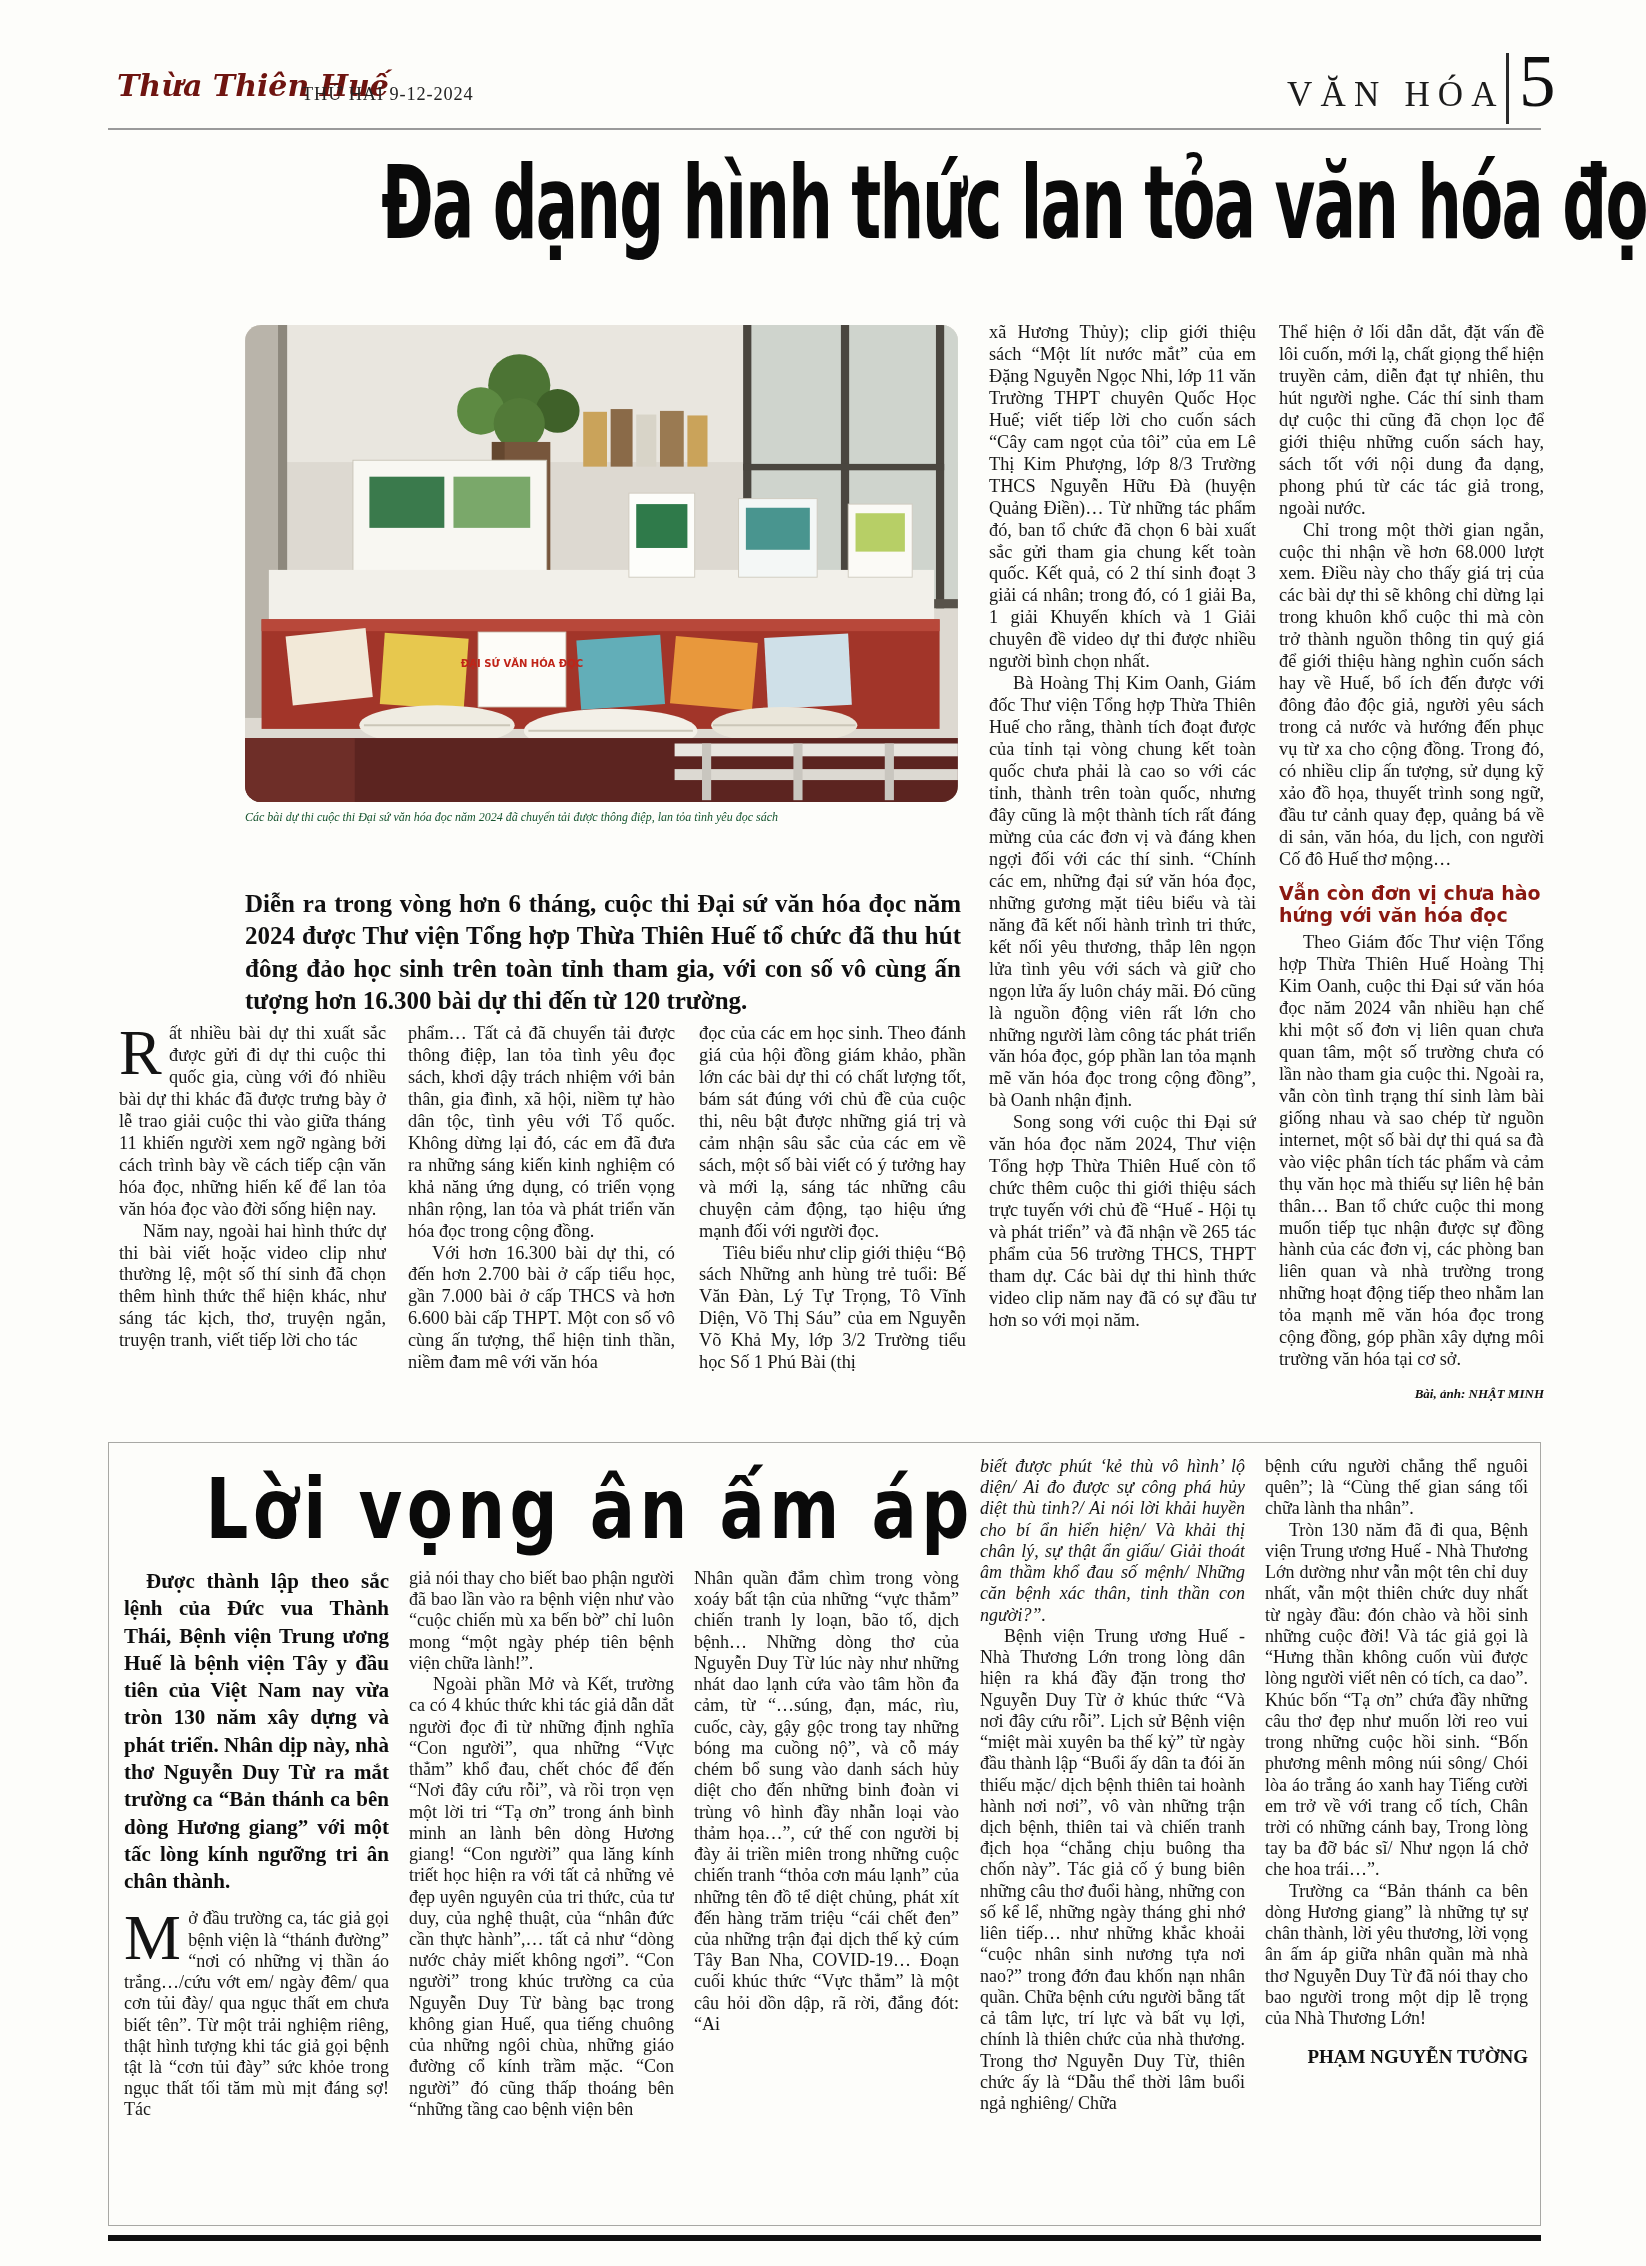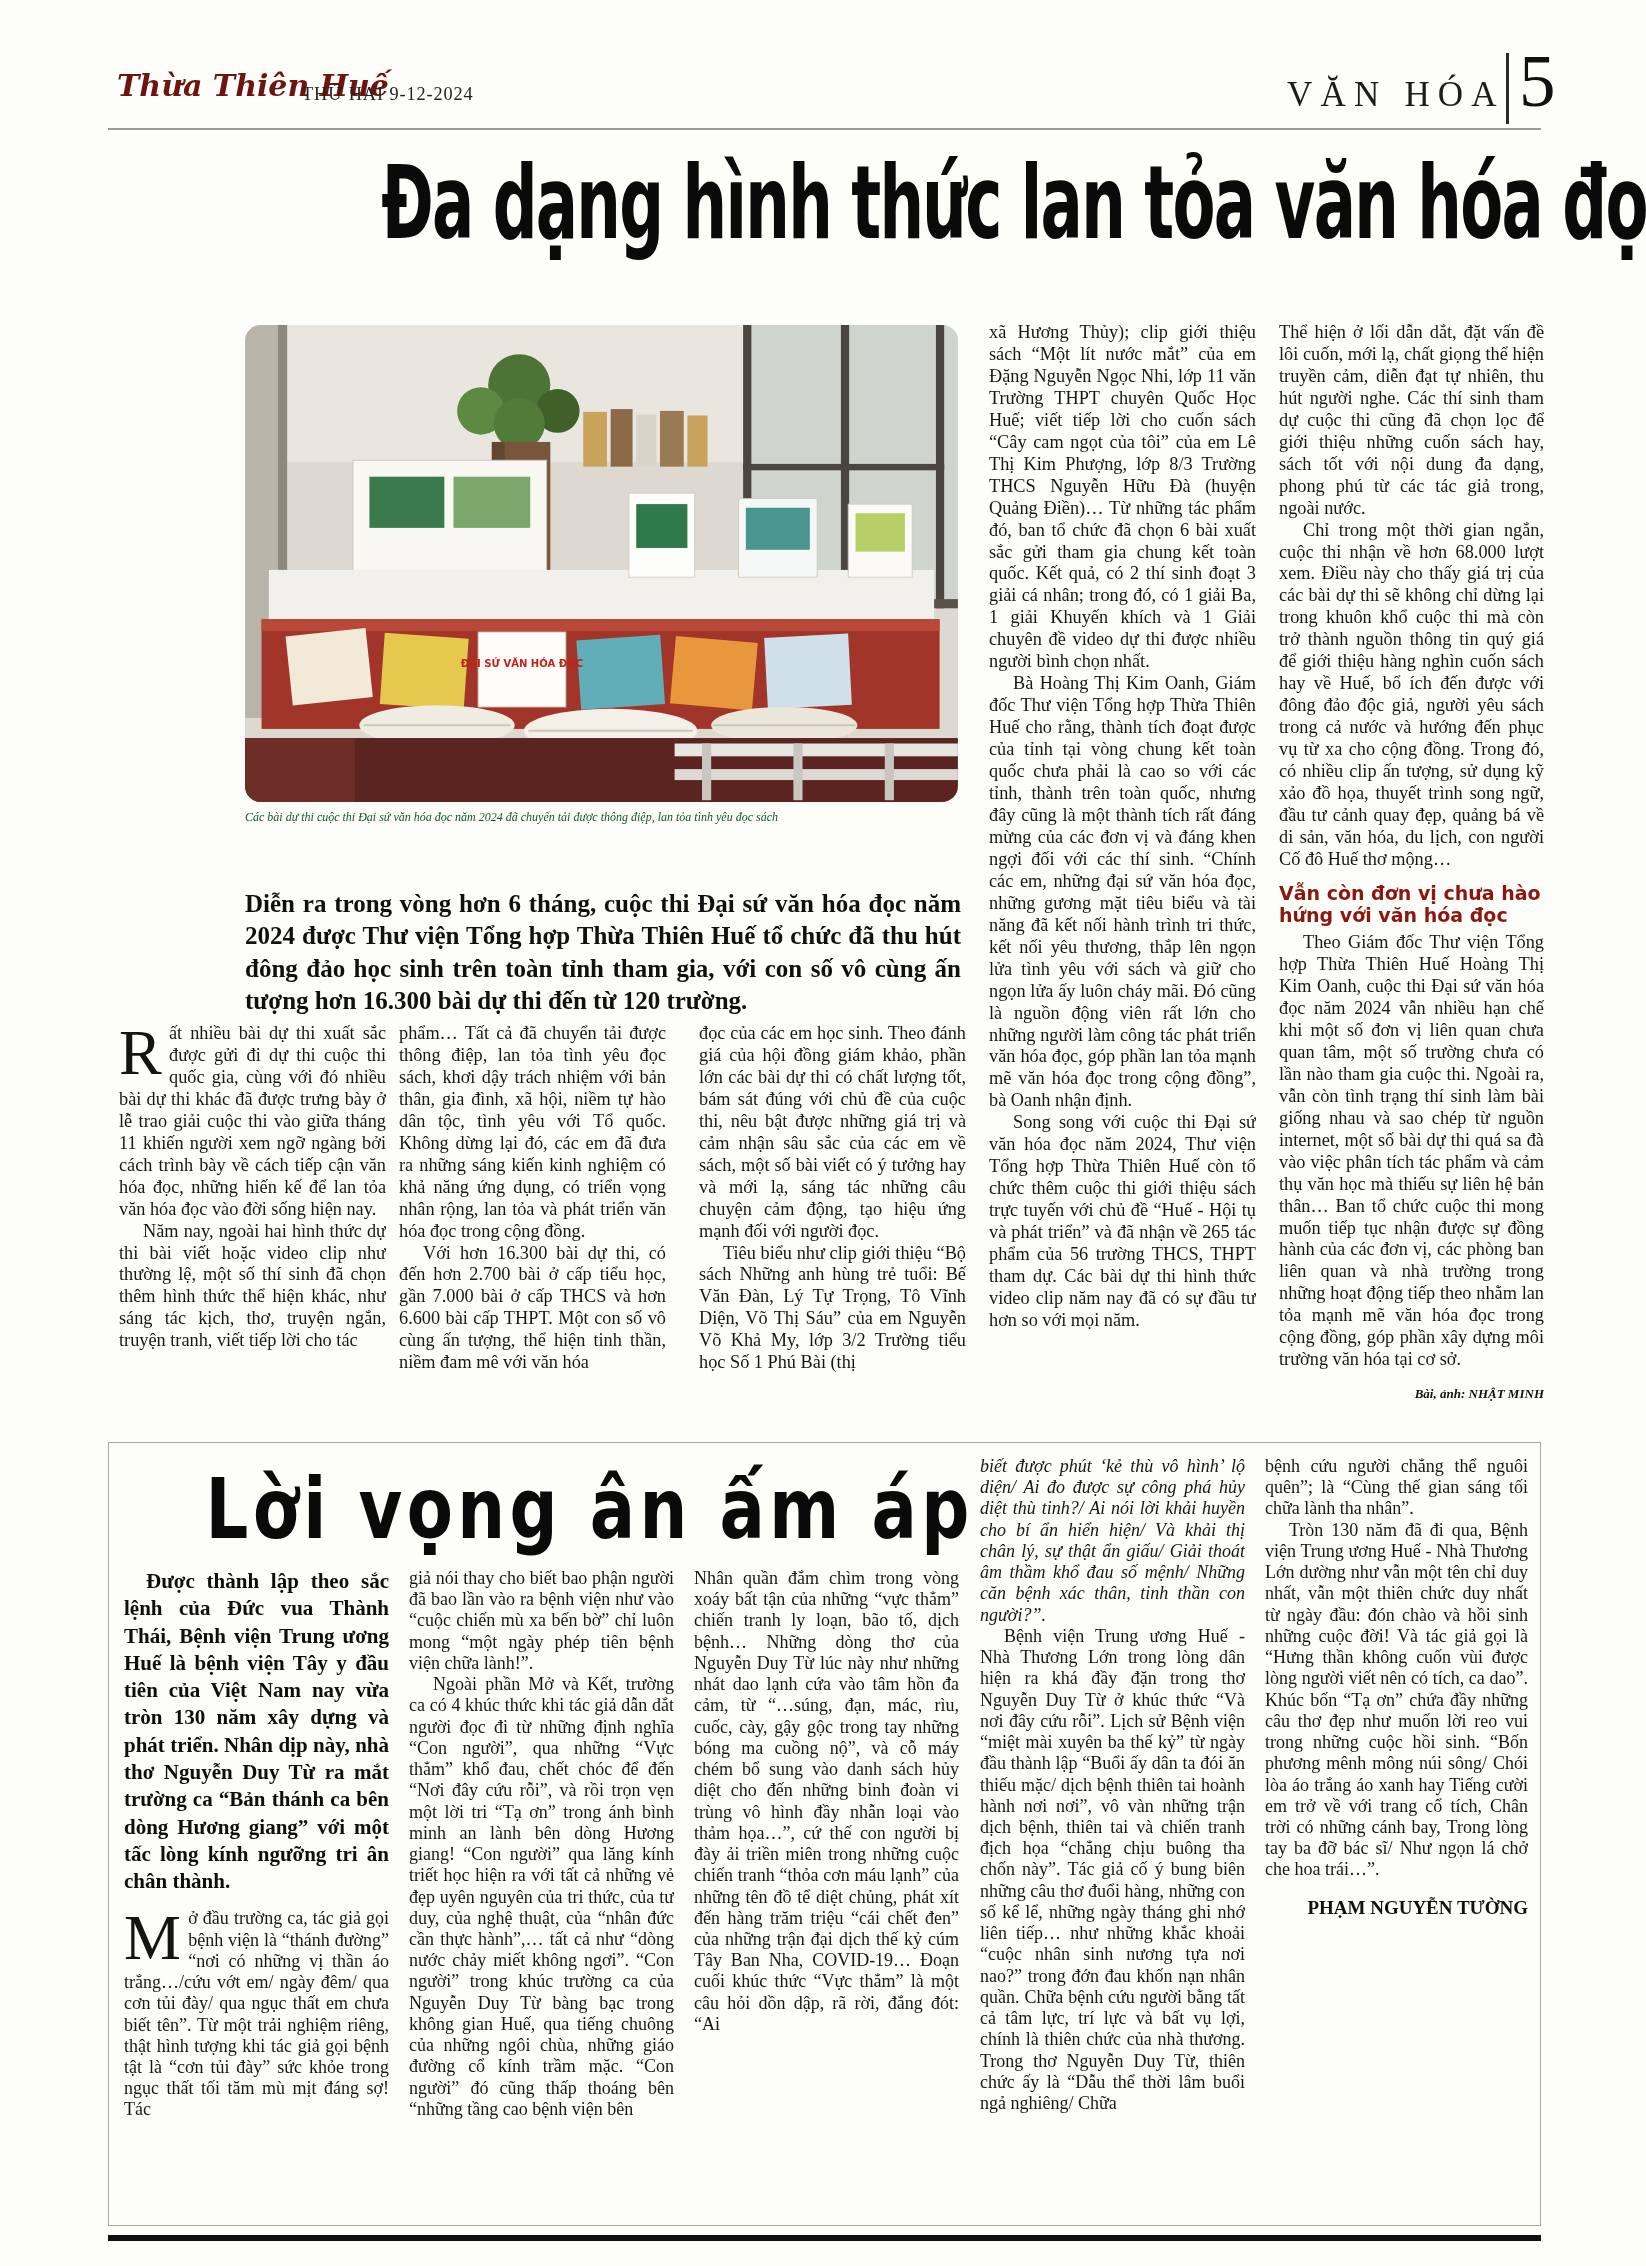--- a/index.html
+++ b/index.html
@@ -49,21 +49,21 @@
   .lead {
     left:245px; top:888px; width:716px;
     font-size:25px; font-weight:bold; line-height:1.29; text-align:justify; color:#101010;
   }
 
   .col { font-size:18.3px; line-height:1.2; overflow:hidden; }
   .jtext p { margin:0; text-indent:24px; text-align:justify; }
   .no-indent-first p:first-child { text-indent:0; }
 
   .a1-col1 { left:119px; top:1023px; width:267px; height:413px; }
-  .a1-col2 { left:399px; top:1023px; width:267px; height:413px; }
+  .a1-col2 { left:408px; top:1023px; width:267px; height:413px; }
   .a1-col3 { left:699px; top:1023px; width:267px; height:413px; }
   .a1-col4 { left:989px; top:322px; width:267px; height:1117px; }
   .a1-col5 { left:1279px; top:322px; width:265px; height:1117px; }
 
   .dropcap p:first-child { text-indent:0; }
   .dropcap p:first-child::first-letter {
     float:left; font-size:64px; line-height:51px; padding:3.7px 7.3px 0 0;
     font-family:"Liberation Serif", serif; color:#141414;
   }
 
@@ -253,20 +253,21 @@
     </div>
   <div class="abs a2col jtext no-indent-first a2-col4">
       <p>biết được phút ‘kẻ thù vô hình’ lộ diện/ Ai đo được sự công phá hủy diệt thù tinh?/ Ai nói lời khải huyền cho bí ẩn hiển hiện/ Và khải thị chân lý, sự thật ẩn giấu/ Giải thoát âm thầm khổ đau số mệnh/ Những căn bệnh xác thân, tinh thần con người?”.</p>
       <p>Bệnh viện Trung ương Huế - Nhà Thương Lớn trong lòng dân hiện ra khá đầy đặn trong thơ Nguyễn Duy Từ ở khúc thức “Và nơi đây cứu rỗi”. Lịch sử Bệnh viện “miệt mài xuyên ba thế kỷ” từ ngày đầu thành lập “Buổi ấy dân ta đói ăn thiếu mặc/ dịch bệnh thiên tai hoành hành nơi nơi”, vô vàn những trận dịch bệnh, thiên tai và chiến tranh địch họa “chẳng chịu buông tha chốn này”. Tác giả cố ý bung biên những câu thơ đuổi hàng, những con số kể lể, những ngày tháng ghi nhớ liên tiếp… như những khắc khoải “cuộc nhân sinh nương tựa nơi nao?” trong đớn đau khốn nạn nhân quần. Chữa bệnh cứu người bằng tất cả tâm lực, trí lực và bất vụ lợi, chính là thiên chức của nhà thương. Trong thơ Nguyễn Duy Từ, thiên chức ấy là “Dẫu thể thời lâm buổi ngả nghiêng/ Chữa</p>
     </div>
 
   <div class="abs a2col jtext a2-col5">
     <div class="no-indent-first">
         <p>bệnh cứu người chẳng thể nguôi quên”; là “Cùng thế gian sáng tối chữa lành tha nhân”.</p>
         <p>Tròn 130 năm đã đi qua, Bệnh viện Trung ương Huế - Nhà Thương Lớn dường như vẫn một tên chỉ duy nhất, vẫn một thiên chức duy nhất từ ngày đầu: đón chào và hồi sinh những cuộc đời! Và tác giả gọi là “Hưng thần không cuốn vùi được lòng người viết nên có tích, ca dao”. Khúc bốn “Tạ ơn” chứa đầy những câu thơ đẹp như muốn lời reo vui trong những cuộc hồi sinh. “Bốn phương mênh mông núi sông/ Chói lòa áo trắng áo xanh hay Tiếng cười em trở về với trang cổ tích, Chân trời có những cánh bay, Trong lòng tay ba đỡ bác sĩ/ Như ngọn lá chở che hoa trái…”.</p>
+        <p>Trường ca “Bản thánh ca bên dòng Hương giang” là những tự sự chân thành, lời yêu thương, lời vọng ân ấm áp giữa nhân quần mà nhà thơ Nguyễn Duy Từ đã nói thay cho bao người trong một dịp lễ trọng của Nhà Thương Lớn!</p>
       </div>
     <div class="byline2">PHẠM NGUYỄN TƯỜNG</div>
   </div>
 
   <div class="abs bottom-rule"></div>
 
 </div>
 
 
 </body></html>

